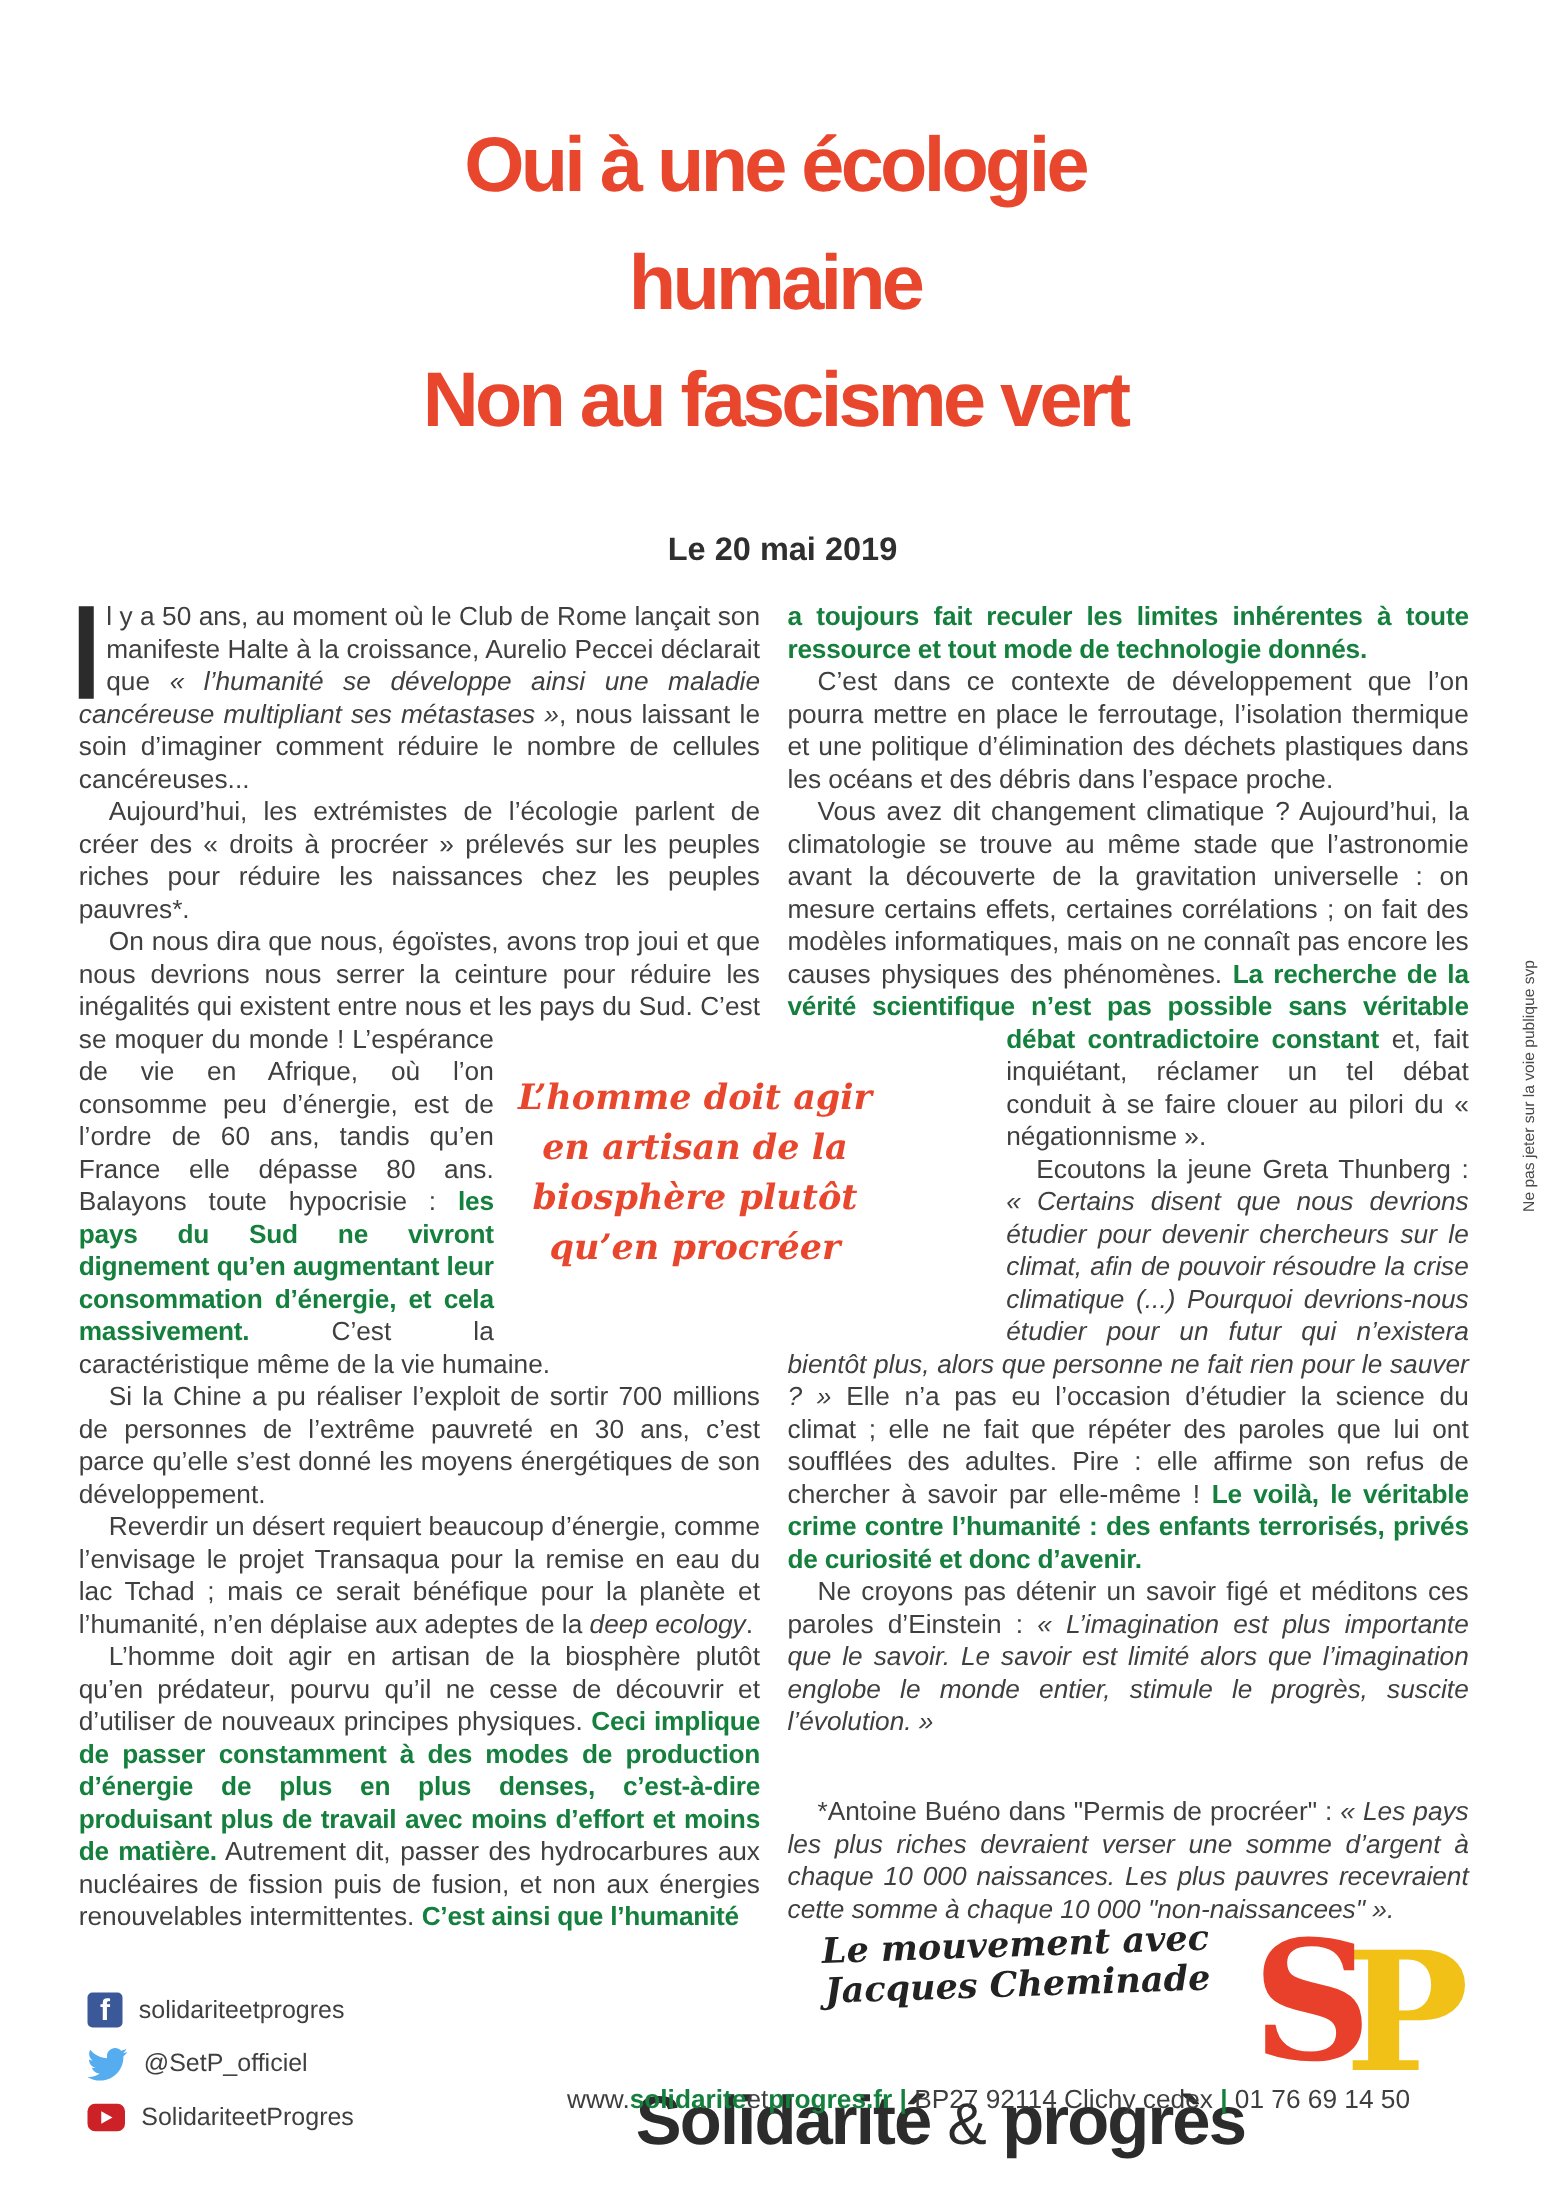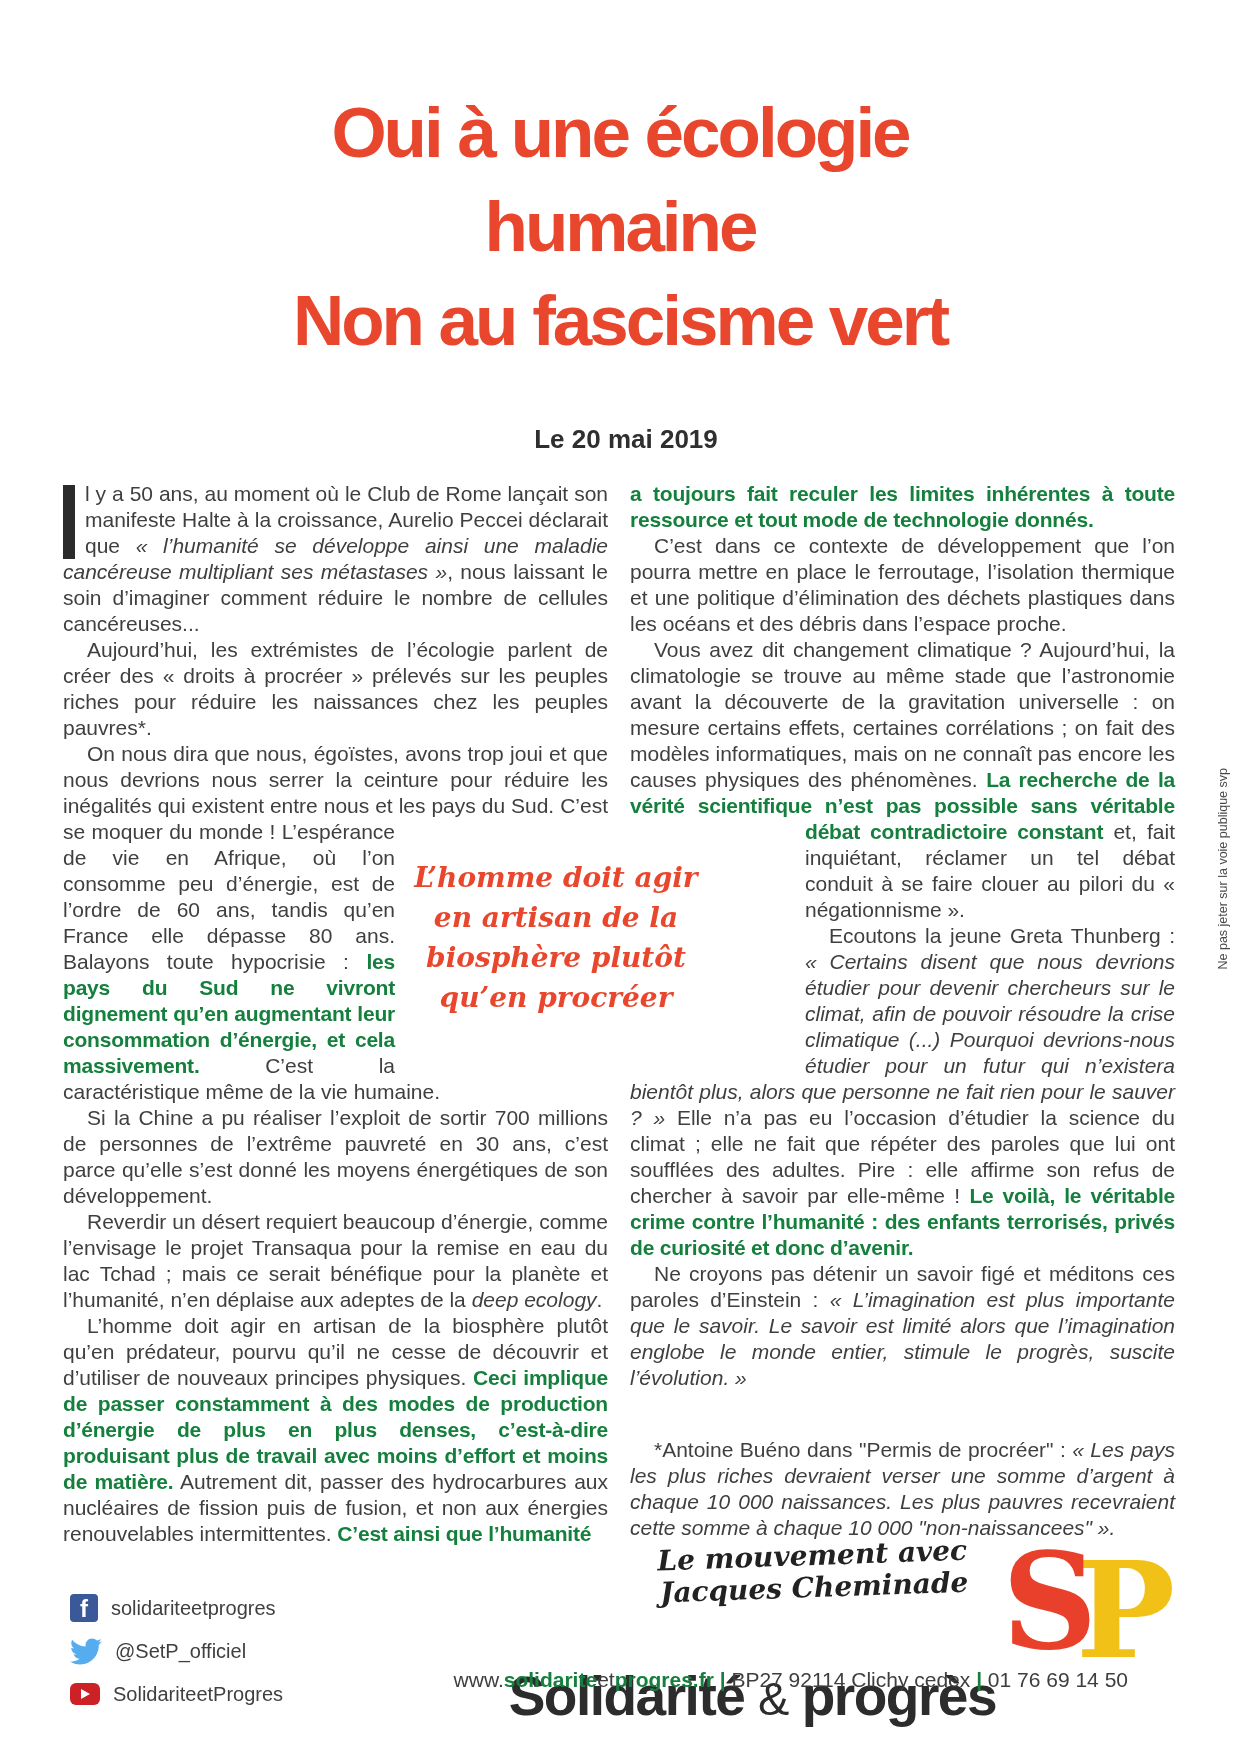--- a/index.html
+++ b/index.html
@@ -2,21 +2,21 @@
 <html lang="fr"><head>
 <meta charset="utf-8">
 <style>
   html,body{margin:0;padding:0;}
   body{width:1240px;height:1754px;background:#ffffff;position:relative;overflow:hidden;
        font-family:"Liberation Sans","DejaVu Sans",sans-serif;}
   .page{position:absolute;inset:0;}
 
   
   .headline{position:absolute;top:86px;left:0;right:0;text-align:center;
-            font-weight:700;font-size:71px;line-height:94px;letter-spacing:-3px;color:#e8472d;}
+            font-weight:700;font-size:62px;line-height:94px;letter-spacing:-3px;color:#e8472d;}
 
   
   .date{position:absolute;top:424px;left:12px;right:0;text-align:center;
         font-size:26px;font-weight:700;color:#2f2f2f;}
 
   
   .columns{position:absolute;top:481px;left:63px;width:1112px;display:flex;gap:22px;}
   .col{width:545px;font-size:21px;line-height:26px;color:#3f3f3f;text-align:justify;
        hyphens:auto;-webkit-hyphens:auto;}
   .col p{margin:0;}

